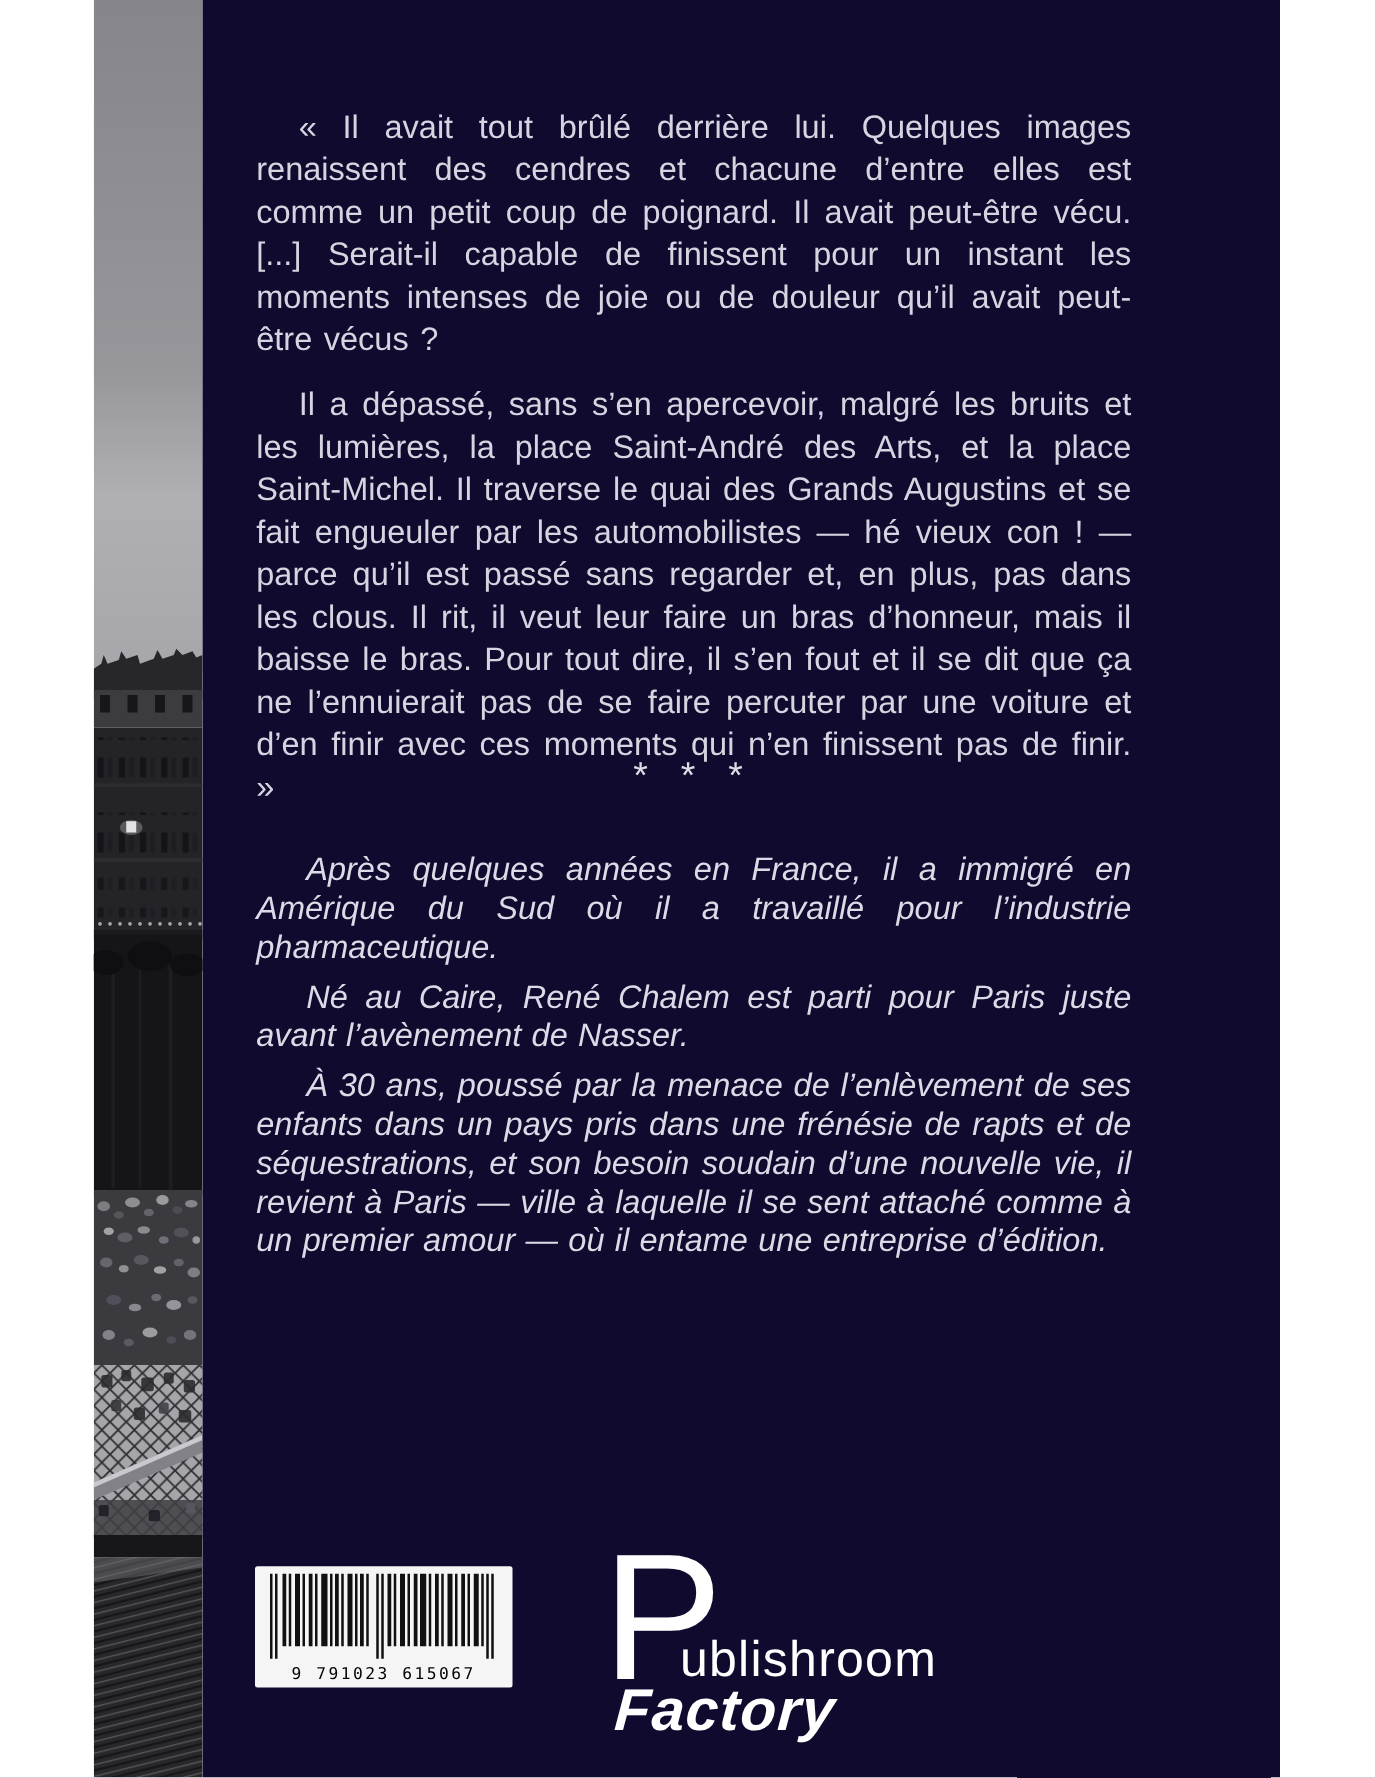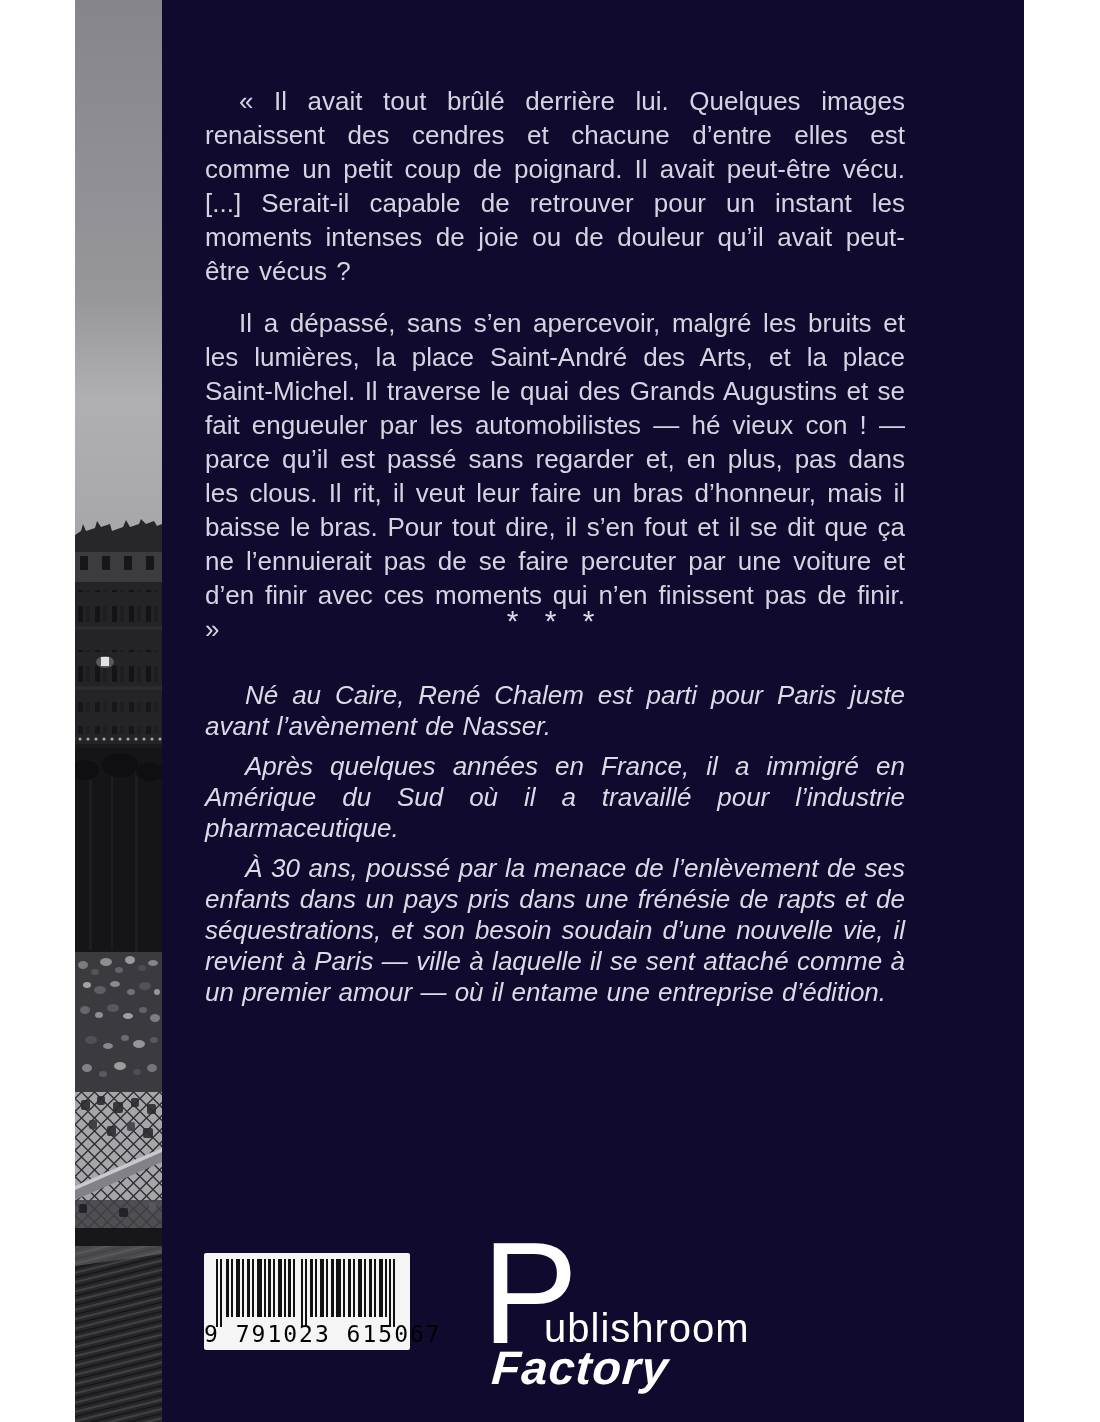--- a/index.html
+++ b/index.html
@@ -30,21 +30,21 @@
     text-indent:40px; word-spacing:1px; color:#dcdae7; margin-bottom:9px;
   }
   
   .barcode {
     position:absolute; left:42px; top:1253px; width:206px; height:97px;
     background:#f5f5f5; border-radius:2px;
   }
   .barcode-bars { position:absolute; left:0; top:0; display:block; }
   .barcode-digits {
     position:absolute; bottom:3px; left:0; width:100%; text-align:center;
-    font-family:"DejaVu Sans Mono", monospace; font-size:23px; letter-spacing:2px;
+    font-family:"DejaVu Sans Mono", monospace; font-size:13px; letter-spacing:2px;
     color:#000; white-space:nowrap;
   }
   
   .logo { position:absolute; left:320px; top:1238px; width:230px; height:134px; color:#ffffff; }
   .logo-p {
     position:absolute; left:0; top:-16px; font-size:144px; line-height:1;
     font-weight:400; letter-spacing:0;
   }
   .logo-name {
     position:absolute; left:62px; top:68px; font-size:40px; font-weight:400;
@@ -170,29 +170,29 @@
     <rect x="44" y="1208" width="9" height="9" rx="2" fill="#22222a"></rect>
     <rect x="74" y="1202" width="7" height="9" rx="2" fill="#56565e"></rect>
     <rect x="0" y="1228" width="87" height="18" fill="#17171a"></rect>
     <rect x="0" y="1246" width="87" height="176" fill="url(#planks)"></rect>
     <polygon points="0,1246 87,1246 87,1254 0,1266" fill="#6f6f74" opacity="0.5"></polygon>
   </svg>
 
   <div class="cover">
 
     <div class="quote">
-      <p>« Il avait tout brûlé derrière lui. Quelques images renaissent des cendres et chacune d’entre elles est comme un petit coup de poignard. Il avait peut-être vécu. [...] Serait-il capable de retrouver pour un instant les moments intenses de joie ou de douleur qu’il avait peut-être vécus ?</p>
+      <p>« Il avait tout brûlé derrière lui. Quelques images renaissent des cendres et chacune d’entre elles est comme un petit coup de poignard. Il avait peut-être vécu. [...] Serait-il capable de finissent pour un instant les moments intenses de joie ou de douleur qu’il avait peut-être vécus ?</p>
       <p>Il a dépassé, sans s’en apercevoir, malgré les bruits et les lumières, la place Saint-André des Arts, et la place Saint-Michel. Il traverse le quai des Grands Augustins et se fait engueuler par les automobilistes — hé vieux con ! — parce qu’il est passé sans regarder et, en plus, pas dans les clous. Il rit, il veut leur faire un bras d’honneur, mais il baisse le bras. Pour tout dire, il s’en fout et il se dit que ça ne l’ennuierait pas de se faire percuter par une voiture et d’en finir avec ces moments qui n’en finissent pas de finir. »</p>
     </div>
 
     <div class="separator">* * *</div>
 
     <div class="bio">
+      <p>Après quelques années en France, il a immigré en Amérique du Sud où il a travaillé pour l’industrie pharmaceutique.</p>
       <p>Né au Caire, René Chalem est parti pour Paris juste avant l’avènement de Nasser.</p>
-      <p>Après quelques années en France, il a immigré en Amérique du Sud où il a travaillé pour l’industrie pharmaceutique.</p>
       <p>À 30 ans, poussé par la menace de l’enlèvement de ses enfants dans un pays pris dans une frénésie de rapts et de séquestrations, et son besoin soudain d’une nouvelle vie, il revient à Paris — ville à laquelle il se sent attaché comme à un premier amour — où il entame une entreprise d’édition.</p>
     </div>
 
     <div class="barcode">
       <svg class="barcode-bars" viewBox="0 0 206 76" width="206" height="76" aria-hidden="true">
         <g fill="#111111">
           <rect x="12" y="6" width="2" height="68"></rect>
             <rect x="16" y="6" width="2" height="68"></rect>
           <rect x="22" y="6" width="3" height="58"></rect>
             <rect x="27" y="6" width="2" height="58"></rect>

